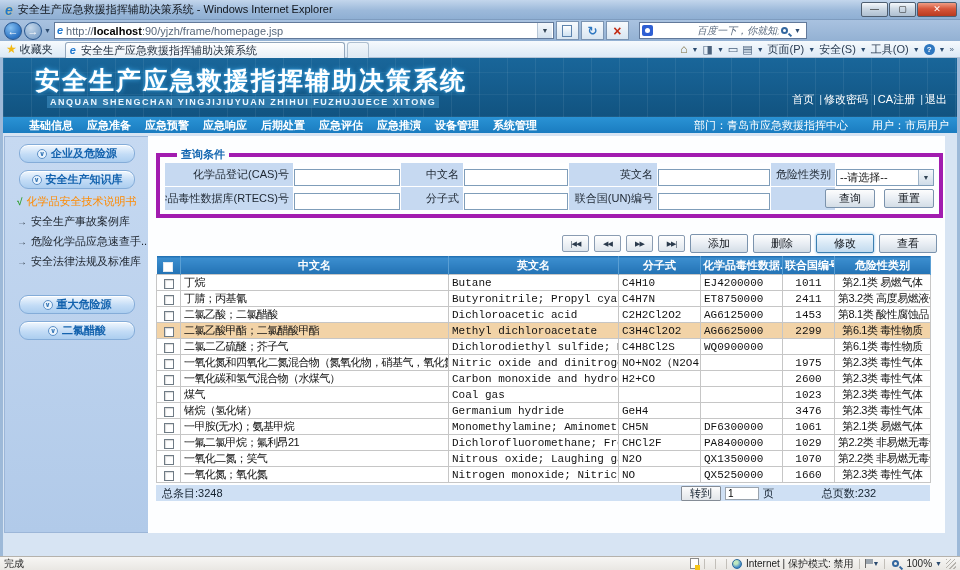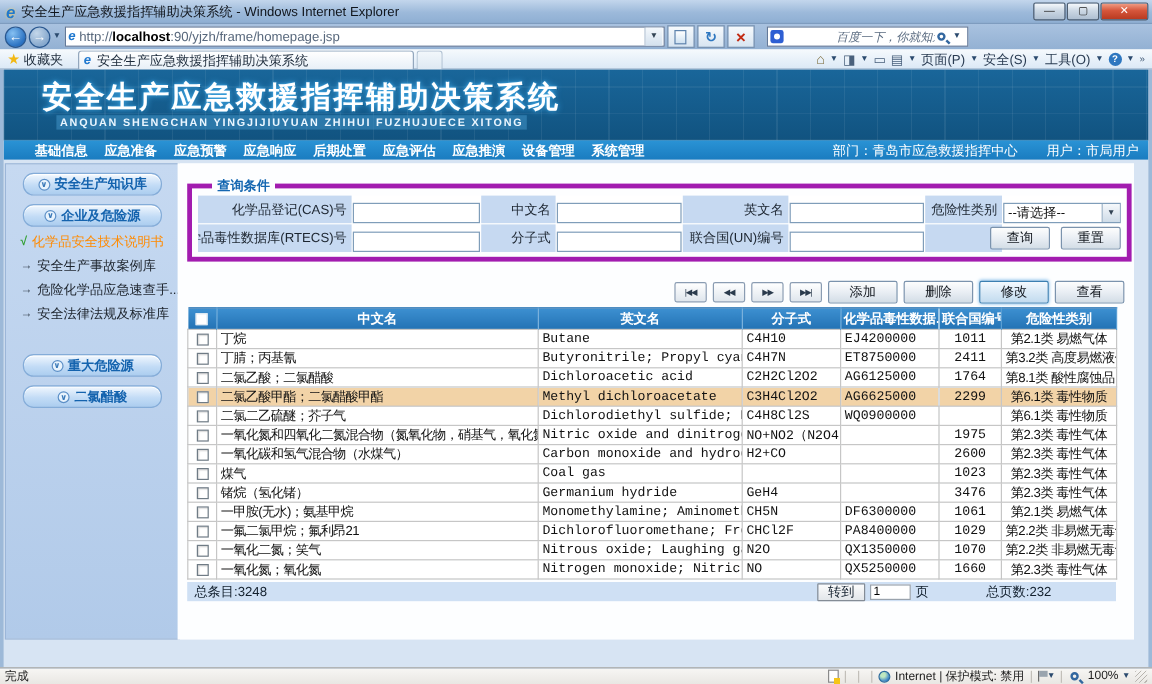--- a/index.html
+++ b/index.html
@@ -238,20 +238,26 @@
       <span class="dd7">▼</span>
     <span class="chev2">»</span>
   </div>
 </div>
 
 <div class="page">
 
   <div class="banner">
     <div class="banner-title">安全生产应急救援指挥辅助决策系统</div>
     <div class="banner-pinyin">ANQUAN SHENGCHAN YINGJIJIUYUAN ZHIHUI FUZHUJUECE XITONG</div>
+    <div class="hdr-links">
+      <span class="hdr-link">首页</span>
+      <span class="hdr-link">修改密码</span>
+      <span class="hdr-link">CA注册</span>
+      <span class="hdr-link">退出</span>
+    </div>
   </div>
 
   <div class="navbar">
     <span class="nav-item">基础信息</span>
     <span class="nav-item">应急准备</span>
     <span class="nav-item">应急预警</span>
     <span class="nav-item">应急响应</span>
     <span class="nav-item">后期处置</span>
     <span class="nav-item">应急评估</span>
     <span class="nav-item">应急推演</span>
@@ -259,25 +265,25 @@
     <span class="nav-item">系统管理</span>
     <span class="nav-right">
       <span>部门：青岛市应急救援指挥中心</span>
       <span>用户：市局用户</span>
     </span>
   </div>
 
   <div class="sidebar">
     <div class="acc-btn">
       <span class="cc">∨</span>
-      <span>安全生产知识库</span>
+      <span>企业及危险源</span>
     </div>
     <div class="acc-btn">
       <span class="cc">∨</span>
-      <span>企业及危险源</span>
+      <span>安全生产知识库</span>
     </div>
     <div class="side-items">
       <div class="side-item active">
         <span class="ar">√</span>
         <span>化学品安全技术说明书</span>
       </div>
       <div class="side-item">
         <span class="ar">→</span>
         <span>安全生产事故案例库</span>
       </div>
@@ -396,21 +402,21 @@
             <td class="mono c-rtecs">ET8750000</td>
             <td class="mono c-un">2411</td>
             <td class="c-hz">第3.2类 高度易燃液体</td>
           </tr>
           <tr>
             <td class="cbcell"><span class="cb"></span></td>
             <td class="c-cn">二氯乙酸；二氯醋酸</td>
             <td class="mono">Dichloroacetic acid</td>
             <td class="mono">C2H2Cl2O2</td>
             <td class="mono c-rtecs">AG6125000</td>
-            <td class="mono c-un">1764</td>
+            <td class="mono c-un">1453</td>
             <td class="c-hz">第8.1类 酸性腐蚀品</td>
           </tr>
           <tr class="hl">
             <td class="cbcell"><span class="cb"></span></td>
             <td class="c-cn">二氯乙酸甲酯；二氯醋酸甲酯</td>
             <td class="mono">Methyl dichloroacetate</td>
             <td class="mono">C3H4Cl2O2</td>
             <td class="mono c-rtecs">AG6625000</td>
             <td class="mono c-un">2299</td>
             <td class="c-hz">第6.1类 毒性物质</td>

